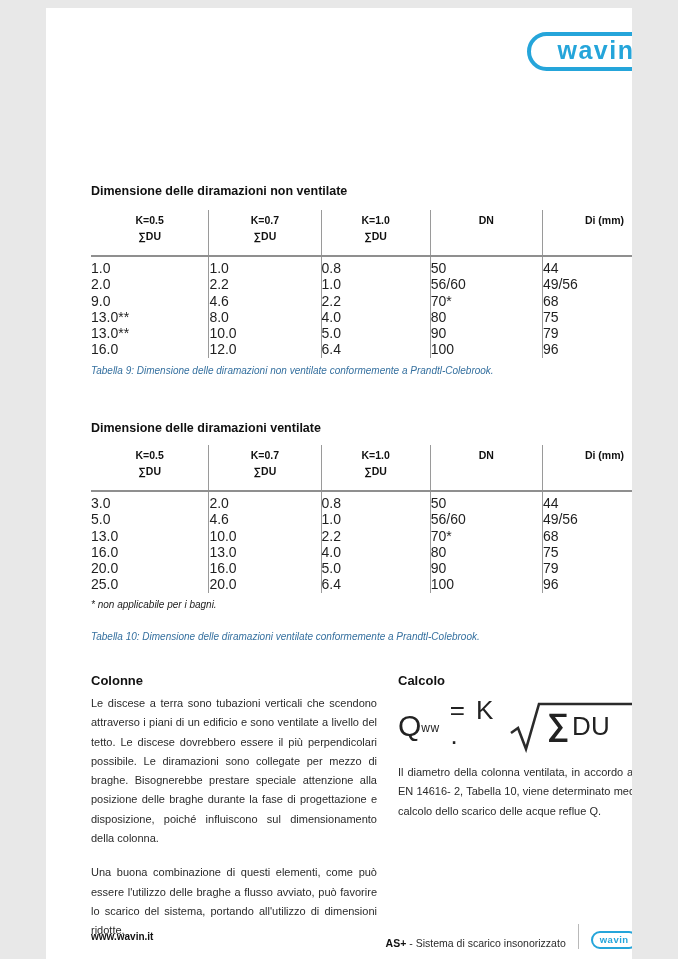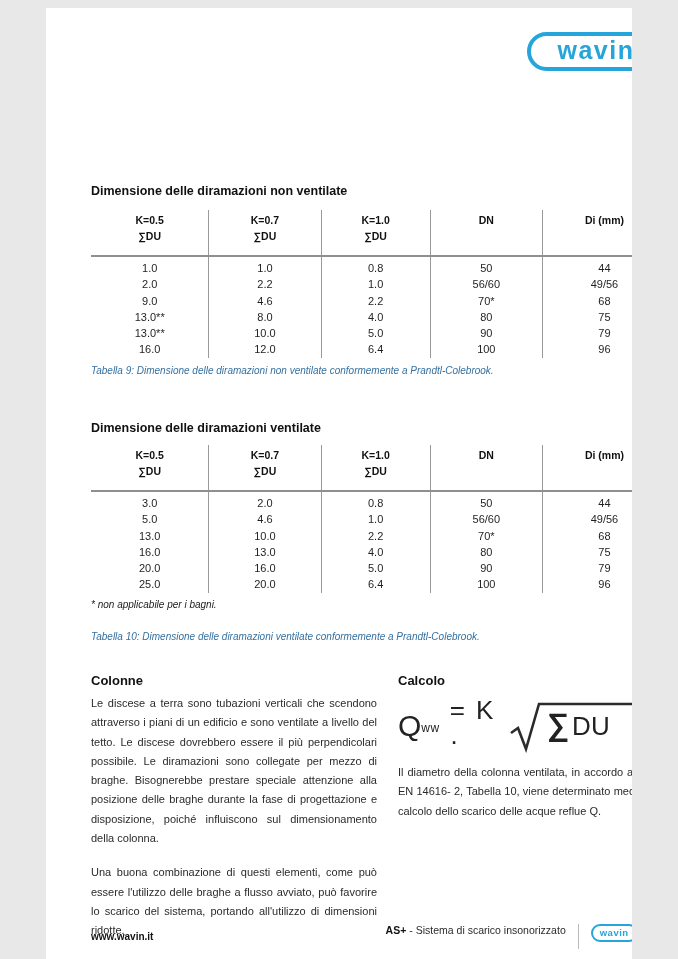--- a/index.html
+++ b/index.html
@@ -29,21 +29,21 @@
   
   table.dim { position:absolute; left:45px; width:575px; border-collapse:collapse; table-layout:fixed; }
   table.dim.t1 { top:202px; }
   table.dim.t2 { top:437px; }
   table.dim th {
     font-size:10.5px; font-weight:bold; text-align:center; vertical-align:top;
     padding:2px 0 11px 0; border-bottom:2px solid #8f8f8f; color:#111;
   }
   table.dim th div { line-height:16px; }
   table.dim td {
-    font-size:11px; text-align:center; height:16.3px; line-height:16.3px;
+    font-size:14px; text-align:left; height:16.3px; line-height:16.3px;
     padding:0; color:#1f1f1f;
   }
   table.dim tbody tr:first-child td { padding-top:3px; }
   table.dim .vl { border-left:1px solid #9a9a9a; }
   table.dim col.c1 { width:20.5%; } table.dim col.c2 { width:19.5%; }
   table.dim col.c3 { width:19%; }  table.dim col.c4 { width:19.5%; }
   table.dim col.c5 { width:21.5%; }
 
   
   .caption { position:absolute; left:45px; font-size:10px; font-style:italic; color:#35709f; }
@@ -71,21 +71,21 @@
   .f-inner { position:absolute; left:38px; top:9px; display:flex; align-items:center; }
   .f-sum { font-size:31px; font-weight:bold; margin-right:3px; position:relative; top:-1px; }
   .f-du { font-size:26px; }
 
   
   .footer {
     position:absolute; left:45px; top:916px; width:576px;
     display:flex; align-items:center; justify-content:space-between;
   }
   .site { font-size:10px; font-weight:bold; color:#111; text-decoration:none; }
-  .foot-right { display:flex; align-items:flex-start; }
+  .foot-right { display:flex; align-items:flex-end; }
   .foot-text { font-size:10.5px; color:#2b2b2b; }
   .foot-text b { color:#111; margin-right:3px; }
   .foot-sep { width:1px; height:25px; background:#b9b9b9; margin:0 12px; }
   .mini-logo {
     border:2px solid #25a5da; border-radius:9px; color:#25a5da;
     font-size:9.5px; font-weight:bold; letter-spacing:0.5px;
     padding:1px 7px 2px 7px; line-height:11px;
   }
   .page-num { font-size:12px; font-weight:bold; letter-spacing:1px; margin-left:14px; color:#111; }
 </style>

